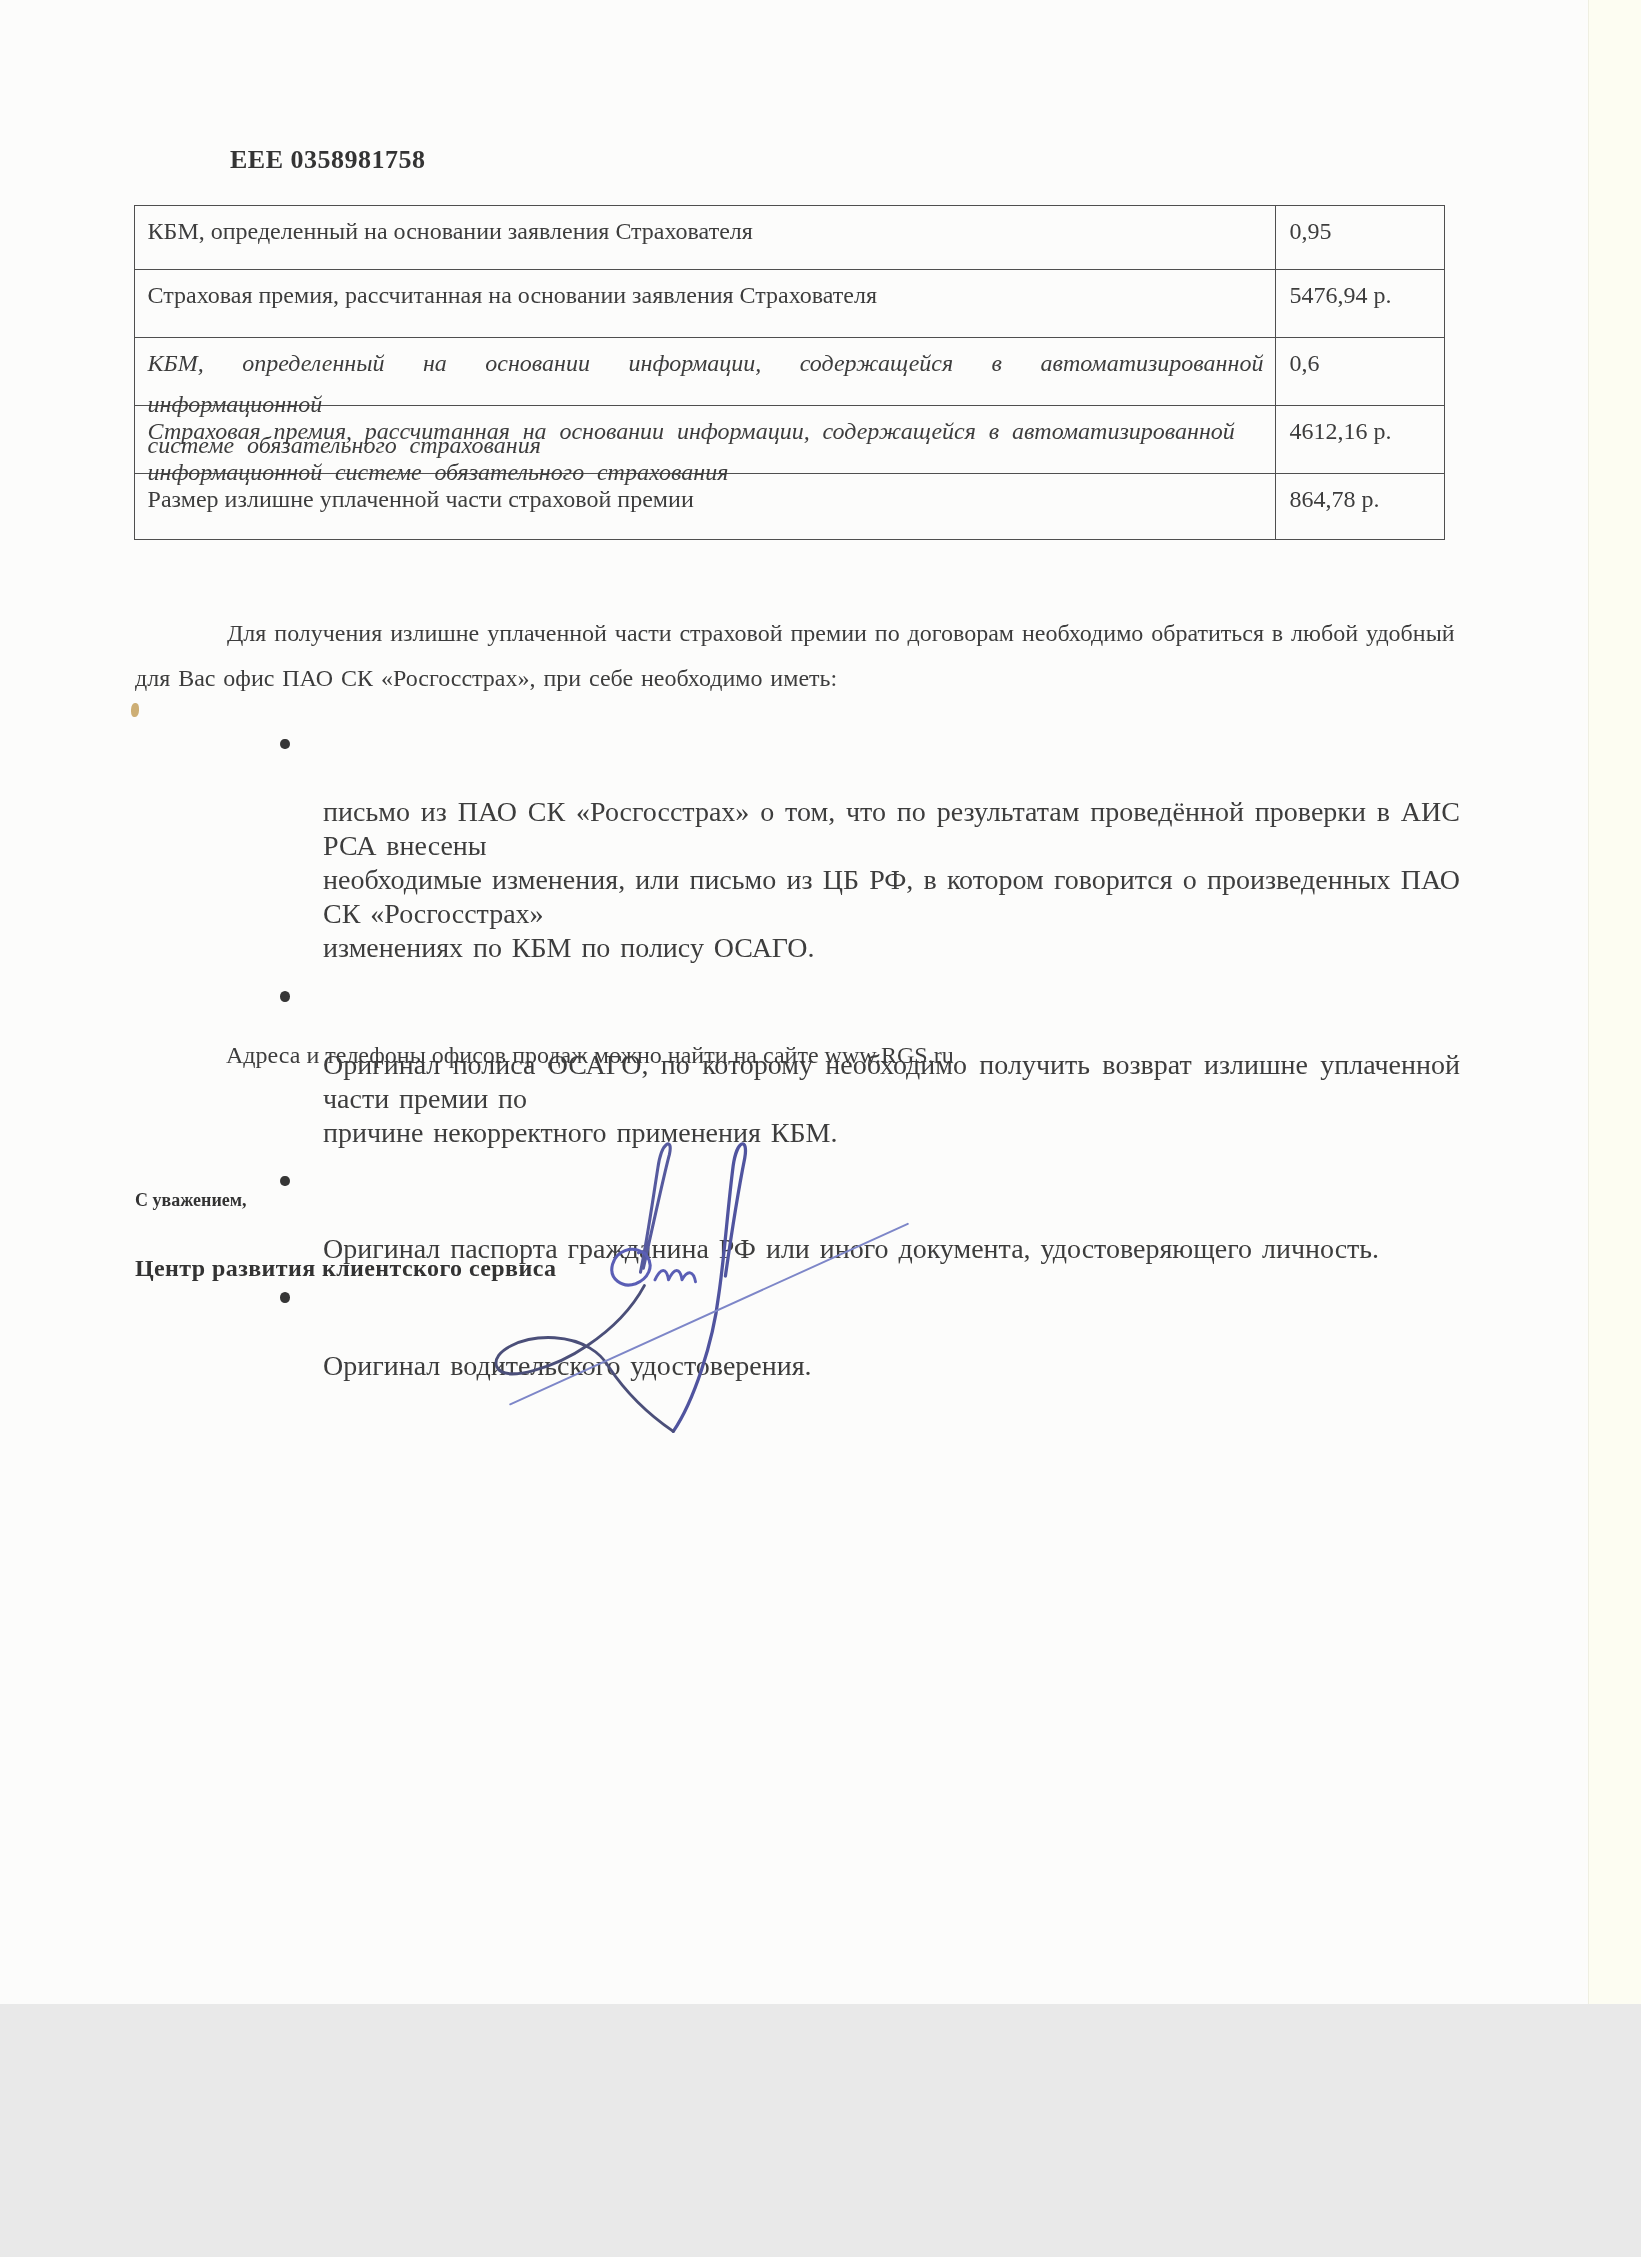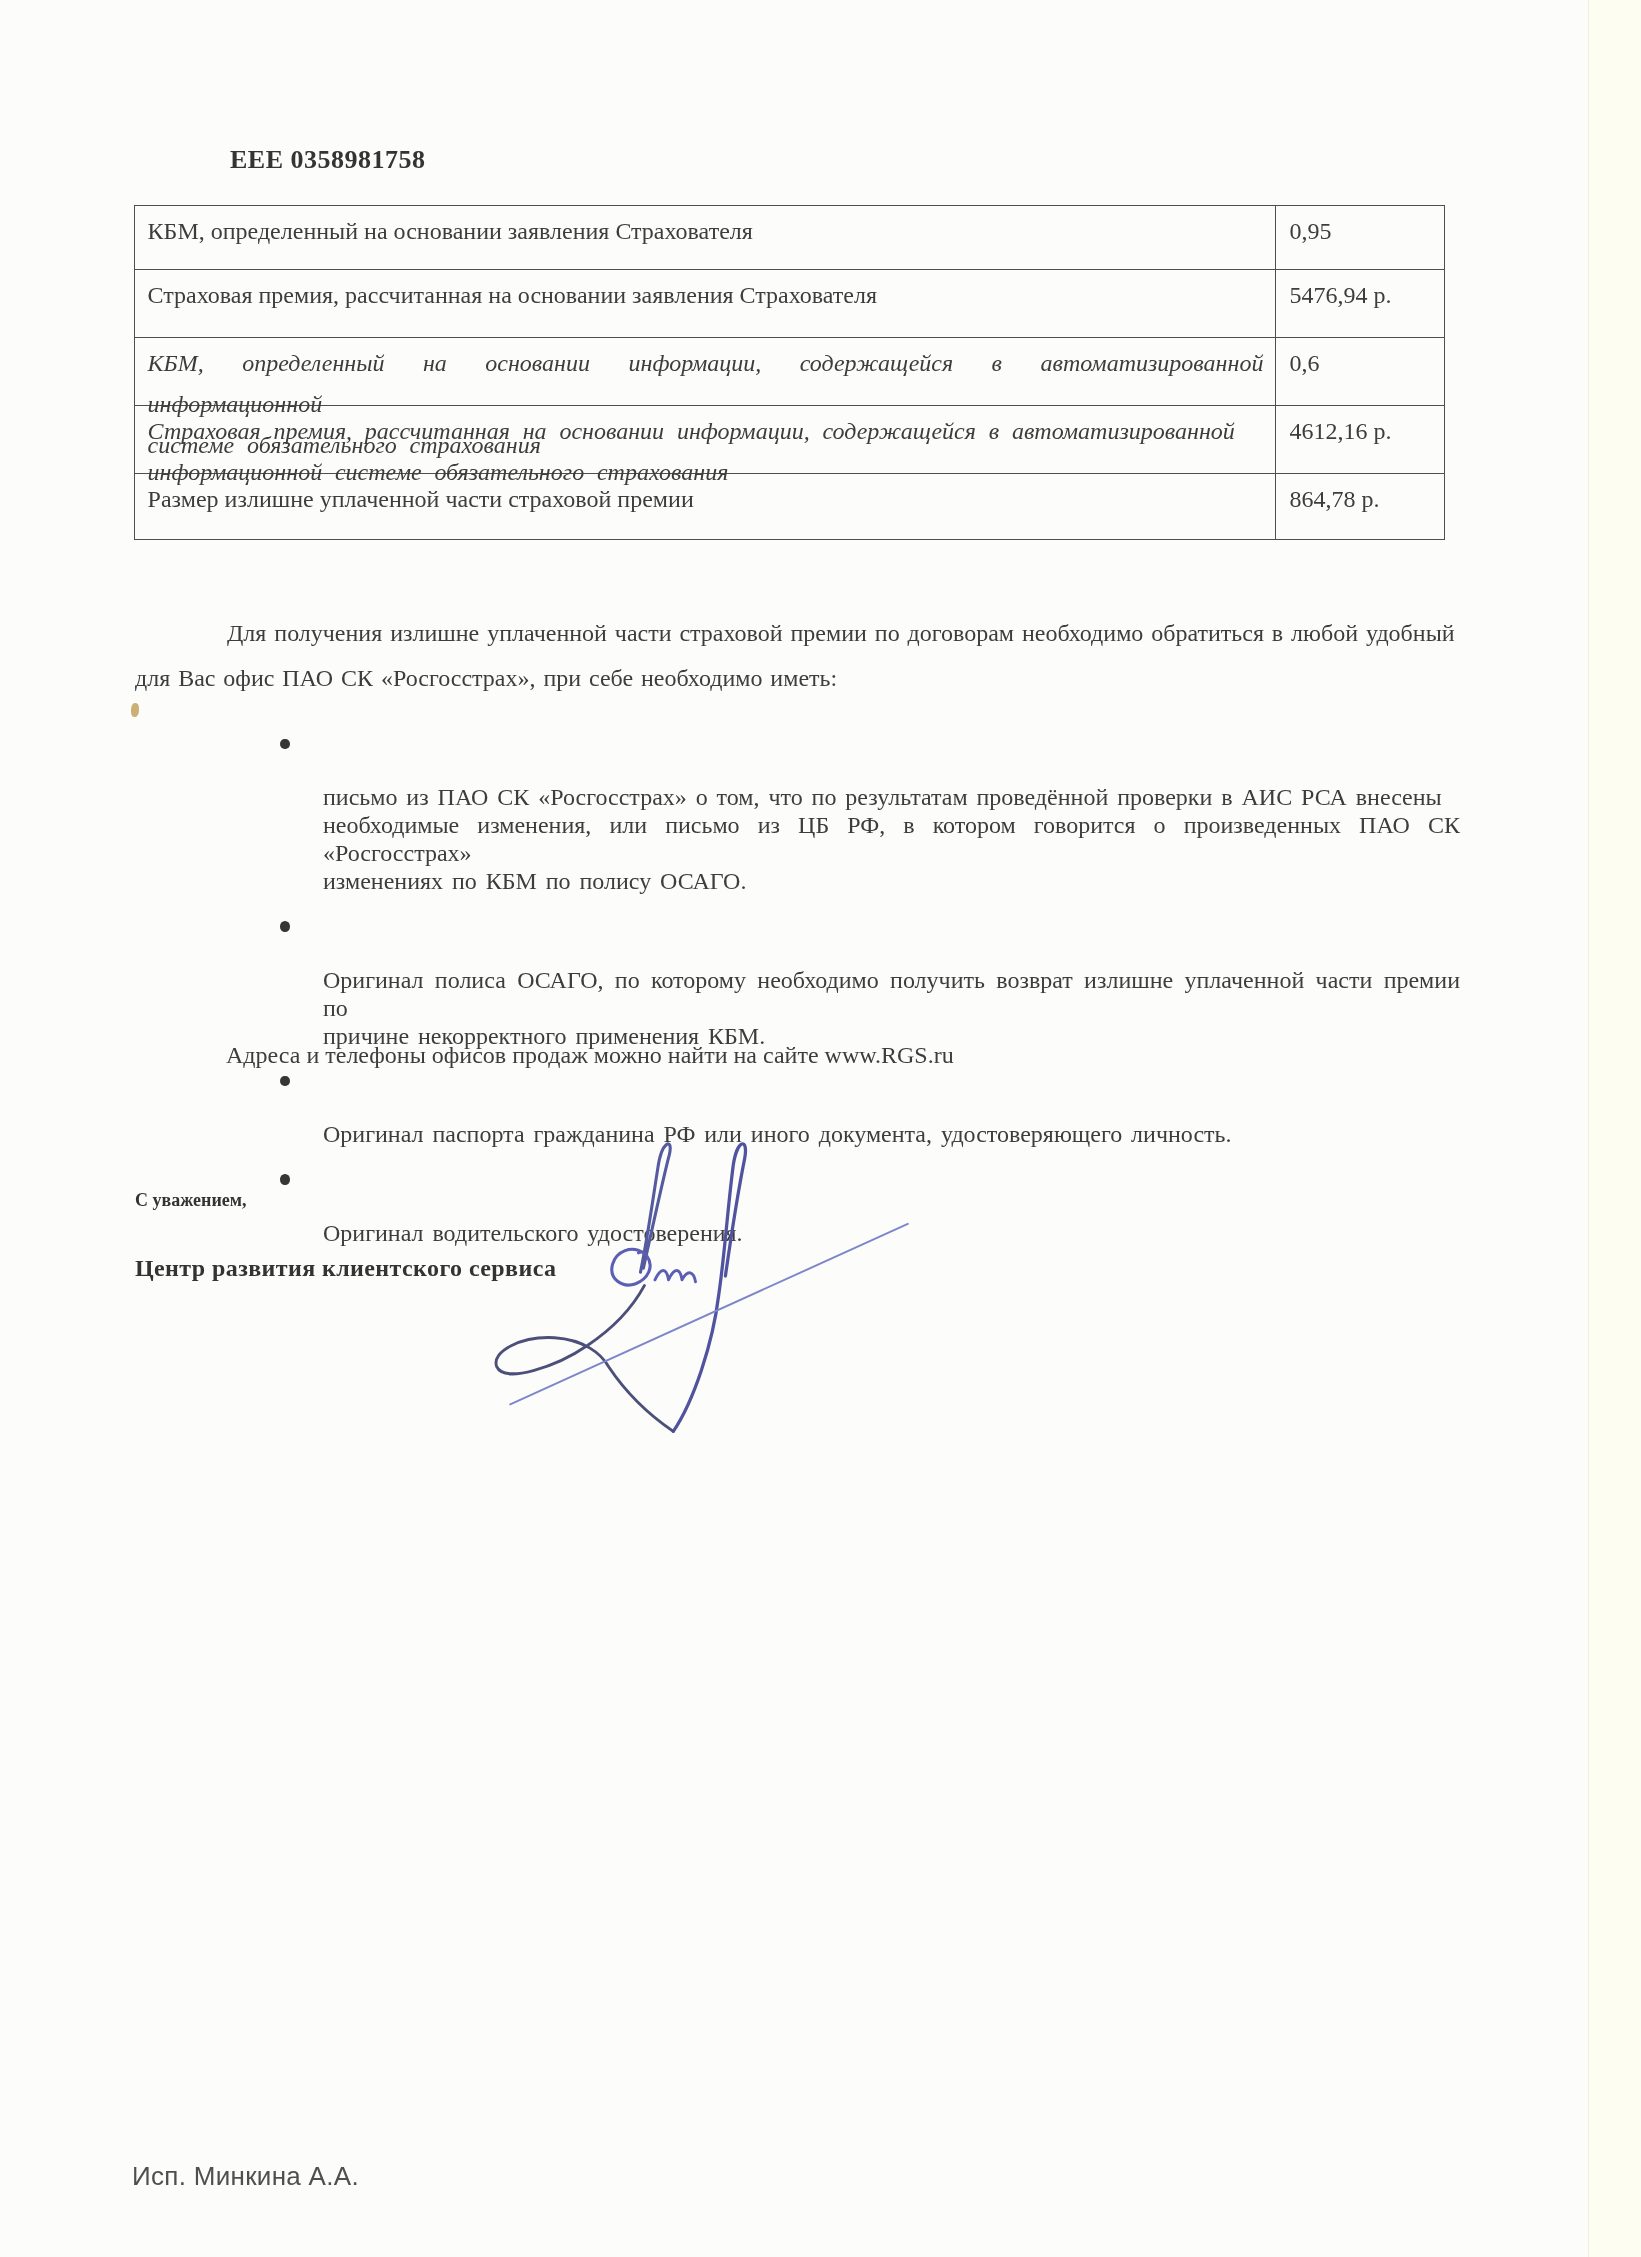--- a/index.html
+++ b/index.html
@@ -1,18 +1,18 @@
 <!DOCTYPE html>
 <html><head>
 <meta charset="utf-8">
 <style>
   html,body{margin:0;padding:0;background:#e9e9e9;}
   .page{
     position:relative;
-    width:1641px;height:2257px;
+    width:1641px;height:2004px;
     margin:0 auto;
     background:#fcfcfb;
     font-family:"Liberation Serif","DejaVu Serif",serif;
     color:#3d3d3d;
     overflow:hidden;
   }
   
   .edge-strip{position:absolute;right:0;top:0;width:52px;height:100%;
     background:#fdfdf2;border-left:1px solid #efefe2;}
   .crease{position:absolute;left:0;width:100%;height:1.9px;
@@ -54,21 +54,21 @@
   .intro{
     position:absolute;left:135px;top:611px;width:1344px;
     font-size:24px;line-height:45px;
     text-align:justify;text-indent:92px;
     white-space:pre-line;word-spacing:1.9px;
   }
   .bullets{position:absolute;left:278px;top:727px;width:1182px;}
   .bullet-item{
     position:relative;
     padding-left:45px;
-    font-size:24px;line-height:28px;
+    font-size:28px;line-height:34px;
     text-align:justify;
     white-space:pre-line;
     margin-bottom:14.5px;
     word-spacing:2.9px;
     box-sizing:border-box;
   }
   .dot{
     position:absolute;left:1.9px;top:11.6px;width:9.7px;height:10.6px;
     background:#363636;border-radius:50%;
   }

